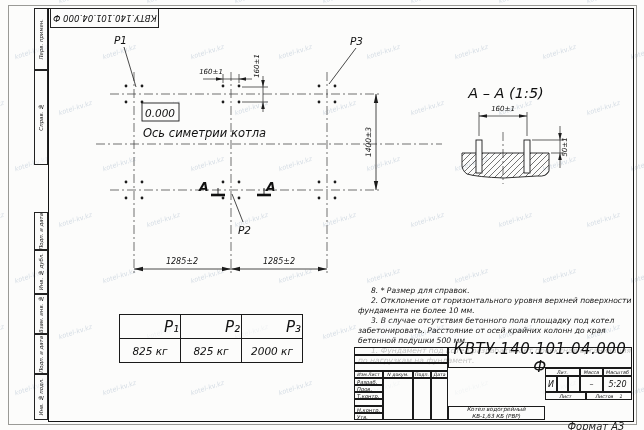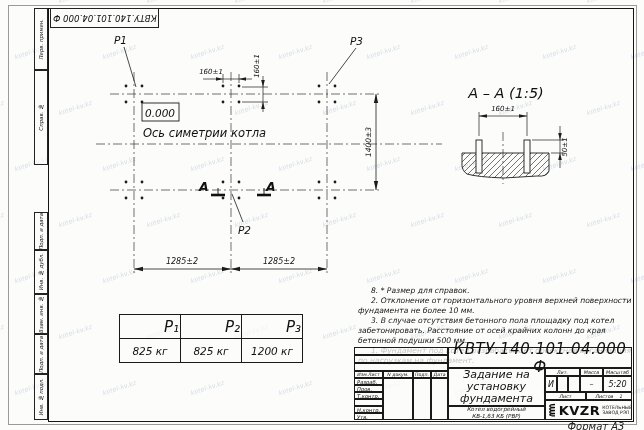--- a/index.html
+++ b/index.html
@@ -276,21 +276,21 @@
   <table class="ltable">
     <tbody>
         <tr>
       <td class="hd">Р₁</td>
       <td class="hd">Р₂</td>
       <td class="hd">Р₃</td>
     </tr>
     <tr>
       <td class="vl">825 кг</td>
       <td class="vl">825 кг</td>
-      <td class="vl">1200 кг</td>
+      <td class="vl">2000 кг</td>
     </tr>
   </tbody>
     </table>
 
   <div class="tblock">
 
     <div class="cell" style="left:0;top:0;width:94px;height:8px;"></div>
     <div class="cell" style="left:0;top:8px;width:94px;height:8px;"></div>
     <div class="cell" style="left:0;top:16px;width:94px;height:8px;"></div>
     <div class="cell" style="left:0;top:24px;width:29px;height:7px;font-size:4.6px;">Изм.Лист</div>
@@ -302,25 +302,20 @@
     <div class="cell rowlbl" style="left:0;top:45px;width:29px;height:7px;">Т.контр.</div>
     <div class="cell rowlbl" style="left:0;top:52px;width:29px;height:7px;"></div>
     <div class="cell rowlbl" style="left:0;top:59px;width:29px;height:7px;">Н.контр.</div>
     <div class="cell rowlbl" style="left:0;top:66px;width:29px;height:7px;">Утв.</div>
     <div class="cell" style="left:29px;top:31px;width:30px;height:42px;"></div>
     <div class="cell" style="left:59px;top:31px;width:18px;height:42px;"></div>
     <div class="cell" style="left:77px;top:31px;width:17px;height:42px;"></div>
 
     <div class="cell" style="left:94px;top:0;width:184px;height:21px;font-size:15px;letter-spacing:.5px;">КВТУ.140.101.04.000  Ф</div>
 
-    <div class="cell" style="left:94px;top:21px;width:97px;height:38px;font-size:11px;line-height:1.1;flex-direction:column;">
-      <span>Задание на</span>
-      <span>установку</span>
-      <span>фундамента</span>
-    </div>
 
     <div class="cell" style="left:94px;top:59px;width:97px;height:14px;font-size:5.6px;line-height:1.2;flex-direction:column;">
       <span>Котел водогрейный</span>
       <span>КВ-1,63 КБ (РВР)</span>
     </div>
 
     <div class="cell" style="left:191px;top:21px;width:35px;height:8px;font-size:4.8px;">Лит.</div>
     <div class="cell" style="left:226px;top:21px;width:23px;height:8px;font-size:4.8px;">Масса</div>
     <div class="cell" style="left:249px;top:21px;width:29px;height:8px;font-size:4.8px;">Масштаб</div>
     <div class="cell" style="left:191px;top:29px;width:12px;height:16px;font-size:8px;">И</div>
@@ -328,28 +323,16 @@
     <div class="cell" style="left:214px;top:29px;width:12px;height:16px;"></div>
     <div class="cell" style="left:226px;top:29px;width:23px;height:16px;font-size:8px;">–</div>
     <div class="cell" style="left:249px;top:29px;width:29px;height:16px;font-size:8px;">5:20</div>
 
     <div class="cell" style="left:191px;top:45px;width:41px;height:8px;font-size:4.8px;">Лист</div>
     <div class="cell" style="left:232px;top:45px;width:46px;height:8px;font-size:4.8px;gap:6px;">
       <span>Листов</span>
       <span>1</span>
     </div>
 
-    <div class="cell" style="left:191px;top:53px;width:87px;height:20px;">
-      <div class="logo-wrap">
-        <svg width="12" height="14" viewBox="0 0 12 14">
-          <path d="M10,1.5 C3,1.5 3,4.5 10,4.5 C3,4.5 3,7.5 10,7.5 C3,7.5 3,10.5 10,10.5 C3,10.5 3,12.8 10,12.8" stroke="#0a0a0a" stroke-width="1.3" fill="none"></path>
-        </svg>
-        <span class="logo-kvzr">KVZR</span>
-        <span class="logo-sub">
-          <span style="display:block;">КОТЕЛЬНЫЙ</span>
-          <span style="display:block;">ЗАВОД РЭП</span>
-        </span>
-      </div>
-    </div>
   </div>
 
   <div class="fmt">Формат А3</div>
 </div>
 
 </body></html>

